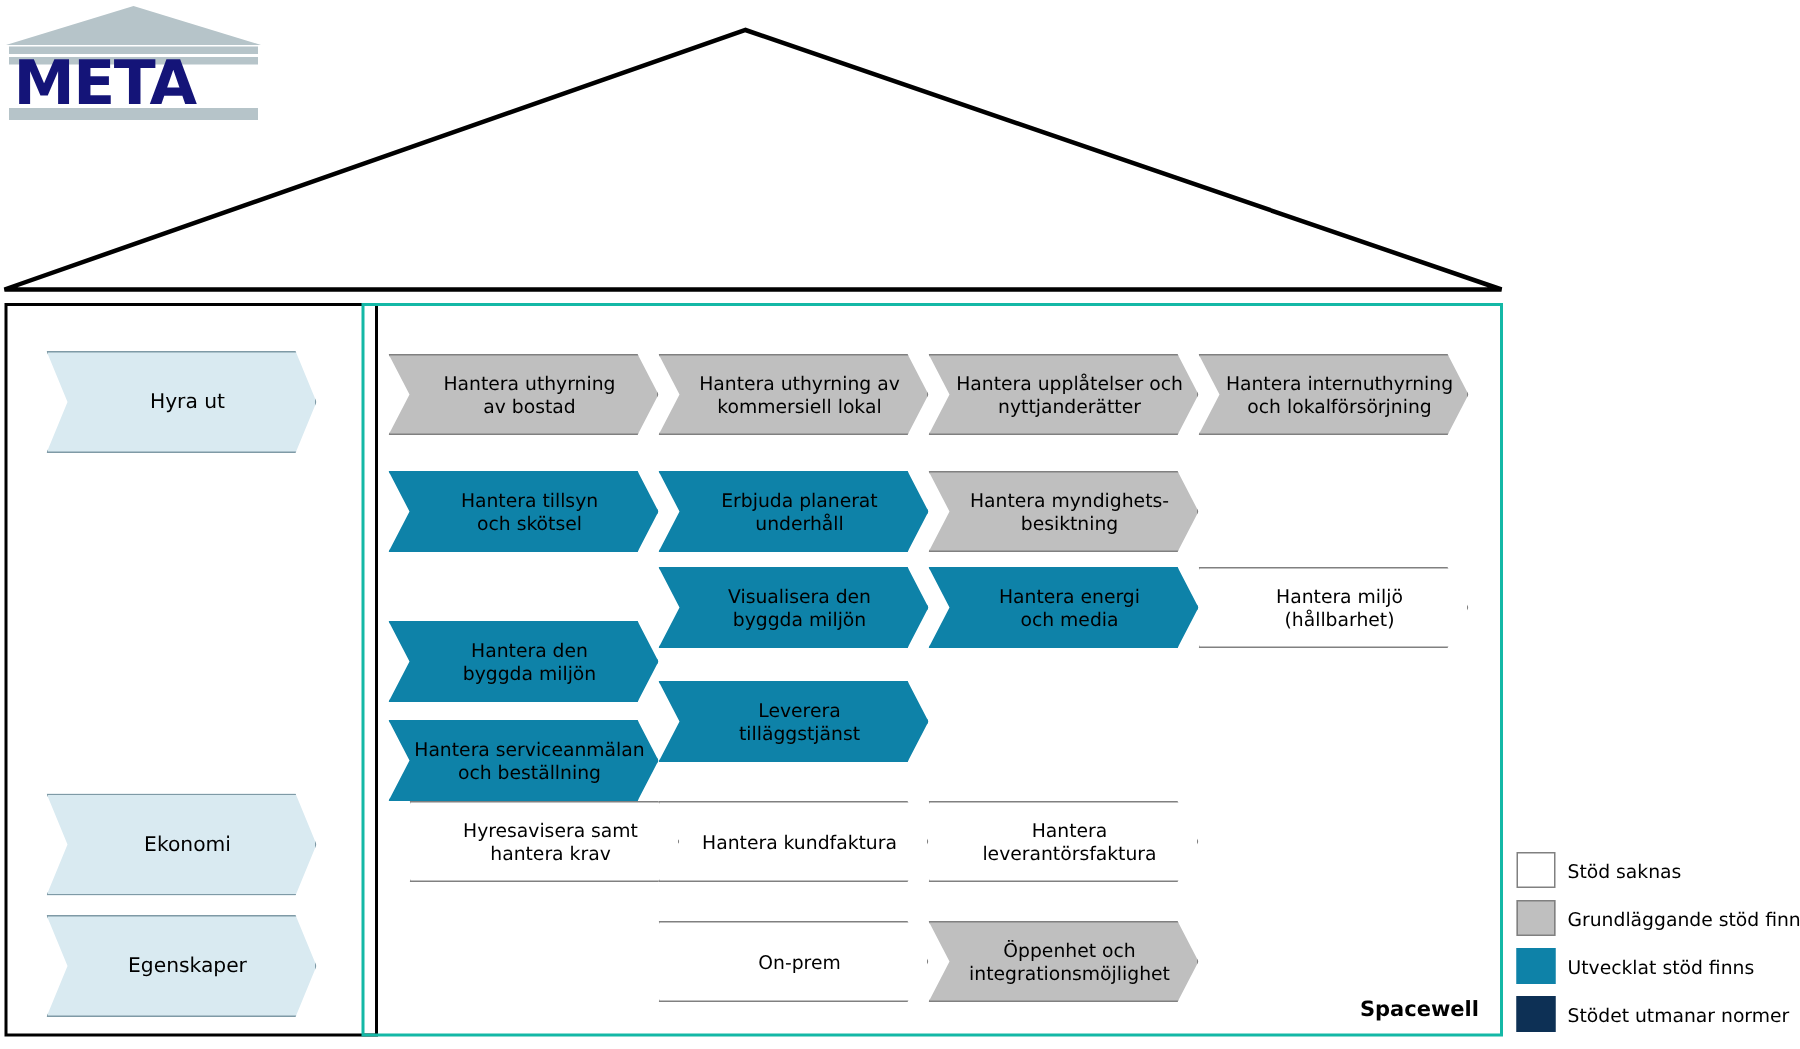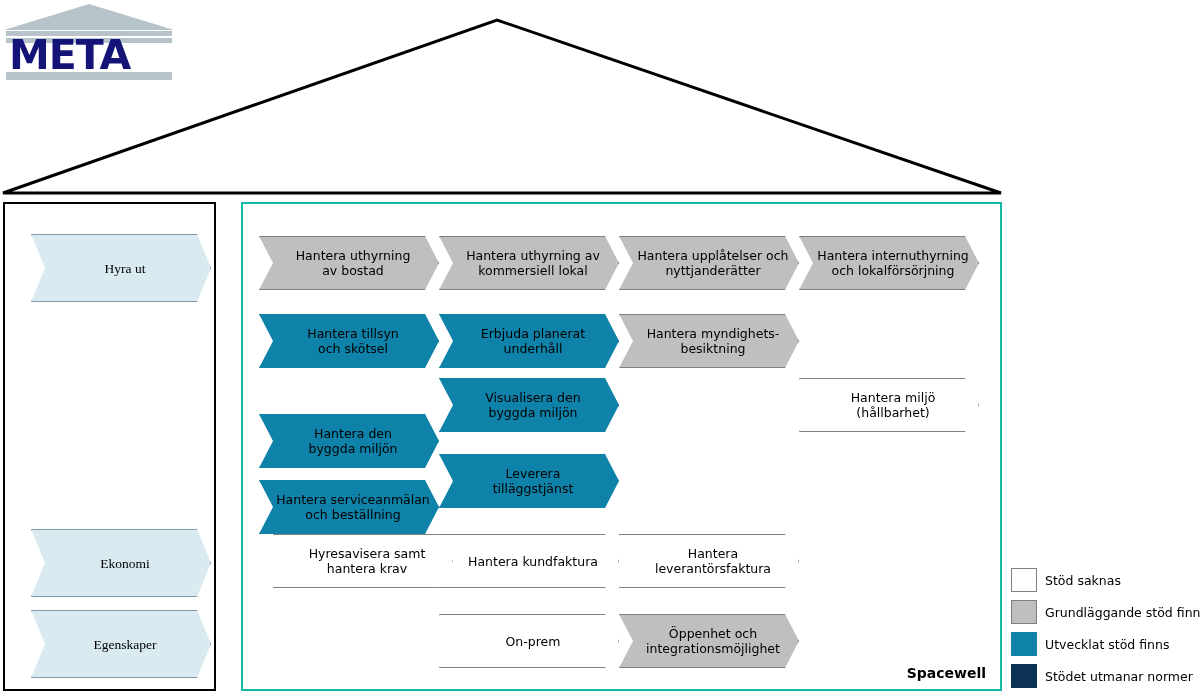--- a/index.html
+++ b/index.html
@@ -62,25 +62,24 @@
     top: 14px;
     width: 1008px;
     height: 182px;
   }
 
   
   #sidebar-box {
     position: absolute;
     left: 3px;
     top: 202px;
-    width: 213px;
+    width: 249px;
     height: 489px;
     border: 2px solid #000000;
     box-sizing: border-box;
-    font-family: Liberation Serif, serif;
   }
 
   
   #main-box {
     position: absolute;
     left: 241px;
     top: 202px;
     width: 761px;
     height: 489px;
     border: 2px solid #14b8a6;
@@ -217,20 +216,24 @@
   </div>
 
   <div class="chev chev-proc v-blue" style="left:16px; top:174px;margin-top:36px;">
     <span class="lbl">Hantera den
 byggda miljön</span>
   </div>
   <div class="chev chev-proc v-blue" style="left:196px; top:174px;">
     <span class="lbl">Visualisera den
 byggda miljön</span>
   </div>
+  <div class="chev chev-proc v-blue" style="left:376px; top:174px;">
+    <span class="lbl">Hantera energi
+och media</span>
+  </div>
   <div class="chev chev-proc v-white" style="left:556px; top:174px;">
     <span class="lbl">Hantera miljö
 (hållbarhet)</span>
   </div>
 
   <div class="chev chev-proc v-blue" style="left:16px; top:250px;margin-top:26px;">
     <span class="lbl">Hantera serviceanmälan
 och beställning</span>
   </div>
   <div class="chev chev-proc v-blue" style="left:196px; top:250px;">

